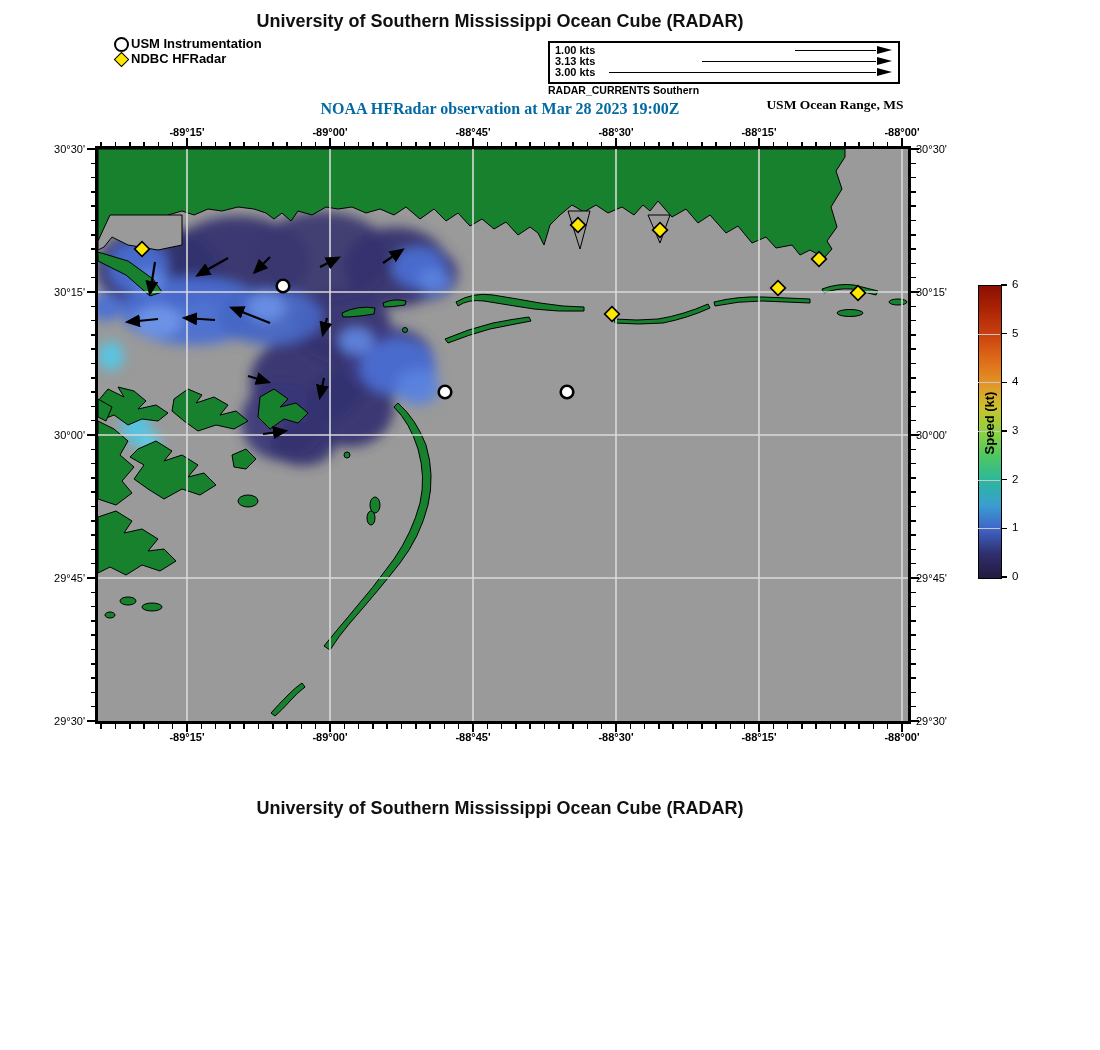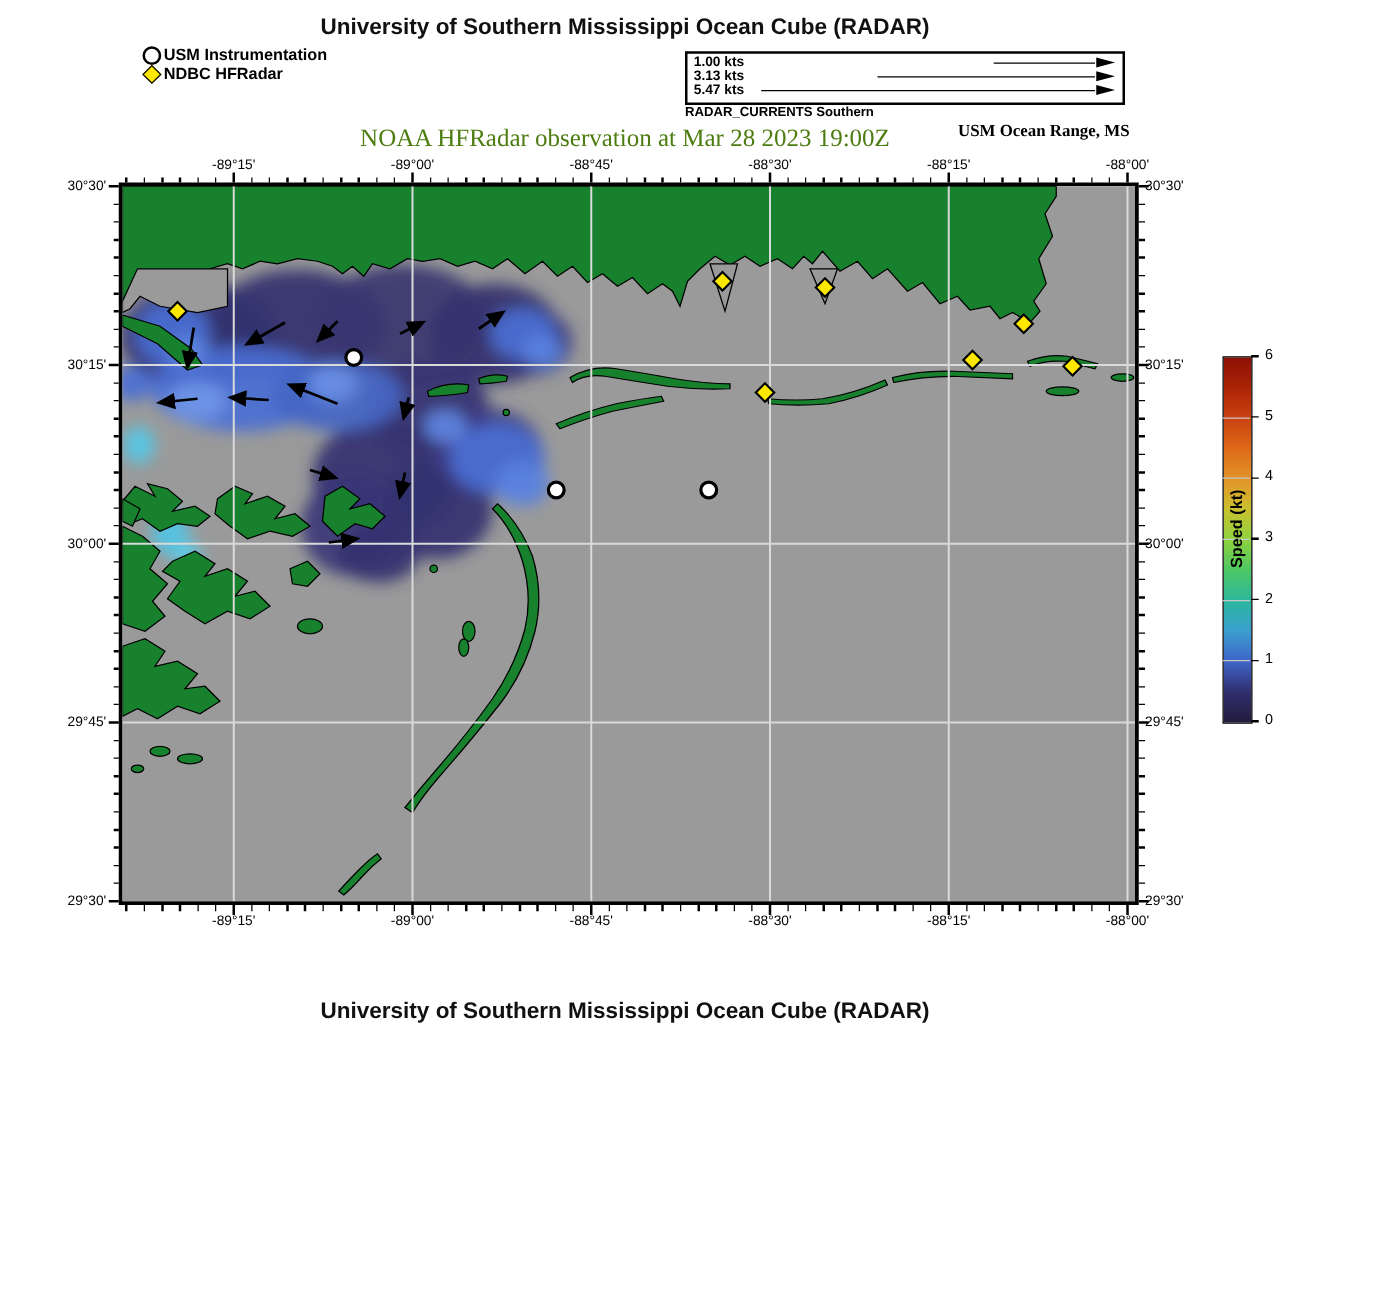--- a/index.html
+++ b/index.html
@@ -1,41 +1,41 @@
 <!DOCTYPE html>
 <html><head>
 <meta charset="utf-8">
 <style>
   html,body{margin:0;padding:0;}
   body{width:1100px;height:1050px;position:relative;background:#ffffff;
        font-family:"Liberation Sans","DejaVu Sans",sans-serif;overflow:hidden;}
   .abs{position:absolute;}
   .title{font-weight:bold;font-size:18px;color:#111;white-space:nowrap;transform:translateX(-50%);}
-  .subtitle{font-family:"Liberation Serif","DejaVu Serif",serif;font-weight:normal;font-size:20px;
-            white-space:nowrap;transform:translateX(-50%);color:#4d7c0f;}
+  .subtitle{font-family:"Liberation Serif","DejaVu Serif",serif;font-weight:bold;font-size:16px;
+            white-space:nowrap;transform:translateX(-50%);color:#0369a1;}
   .range-label{font-family:"Liberation Serif","DejaVu Serif",serif;font-weight:bold;font-size:13.5px;
             white-space:nowrap;transform:translateX(-50%);color:#000;}
   .legend-row{position:absolute;height:16px;}
   .legend-label{position:absolute;left:16px;top:-2px;font-weight:bold;font-size:13px;white-space:nowrap;color:#000;}
   .legend-circle{position:absolute;left:-1px;top:-1px;width:11px;height:11px;border:2.2px solid #000;
                  border-radius:50%;background:#fff;}
   .legend-diamond{position:absolute;left:1px;top:1px;width:9px;height:9px;border:1.7px solid #000;
                   background:#ffe800;transform:rotate(45deg);}
   .vec-box{position:absolute;left:548px;top:41px;width:348px;height:39px;border:2px solid #000;background:#fff;}
   .vec-row{position:absolute;left:0;width:100%;height:11px;}
   .vec-label{position:absolute;left:5px;top:-1px;font-weight:bold;font-size:11px;color:#000;}
   .vec-line{position:absolute;height:1.4px;background:#000;top:5px;}
   .vec-head{position:absolute;width:0;height:0;border-top:4.5px solid transparent;
             border-bottom:4.5px solid transparent;border-left:15px solid #000;top:1px;}
   .vectors-caption{font-weight:bold;font-size:10.5px;color:#000;white-space:nowrap;}
   .map-frame{position:absolute;left:95px;top:146px;width:810px;height:572px;border:3px solid #000;}
   #map-svg{position:absolute;left:98px;top:149px;}
   .tick{position:absolute;background:#000;}
   .tick-label{position:absolute;font-size:11px;color:#000;white-space:nowrap;}
-  .tl-center{transform:translateX(-50%);}
+  .tl-center{transform:translateX(-50%);font-weight:bold;}
   .cb-bar{position:absolute;left:978px;top:285px;width:22px;height:292px;border:1.5px solid #000;}
   .cb-line{position:absolute;left:978px;width:22px;height:1px;background:#c8c8c8;}
   .cb-tick{position:absolute;left:1001px;width:6px;height:1.4px;background:#000;}
   .cb-label{position:absolute;left:1012px;font-size:11.5px;color:#000;}
   .cb-title{position:absolute;left:989px;top:423px;width:120px;text-align:center;font-weight:bold;
             font-size:13px;transform:translate(-50%,-50%) rotate(-90deg);white-space:nowrap;}
 </style>
 </head>
 <body>
 
@@ -57,21 +57,21 @@
       <div class="vec-label">1.00 kts</div>
       <div class="vec-line" style="left: 245px; width: 81px;"></div>
       <div class="vec-head" style="left: 327px;"></div>
     </div>
     <div class="vec-row" style="top: 13px;">
       <div class="vec-label">3.13 kts</div>
       <div class="vec-line" style="left: 152px; width: 174px;"></div>
       <div class="vec-head" style="left: 327px;"></div>
     </div>
     <div class="vec-row" style="top: 24px;">
-      <div class="vec-label">5.47 kts</div>
+      <div class="vec-label">3.00 kts</div>
       <div class="vec-line" style="left: 59px; width: 267px;"></div>
       <div class="vec-head" style="left: 327px;"></div>
     </div>
   </div>
 <div class="abs vectors-caption" style="left:548px;top:84px;">RADAR_CURRENTS Southern</div>
 
 <div class="abs subtitle" style="left:500px;top:100px;">NOAA HFRadar observation at Mar 28 2023 19:00Z</div>
 <div class="abs range-label" style="left:835px;top:97px;">USM Ocean Range, MS</div>
 
 <div class="map-frame"></div>

